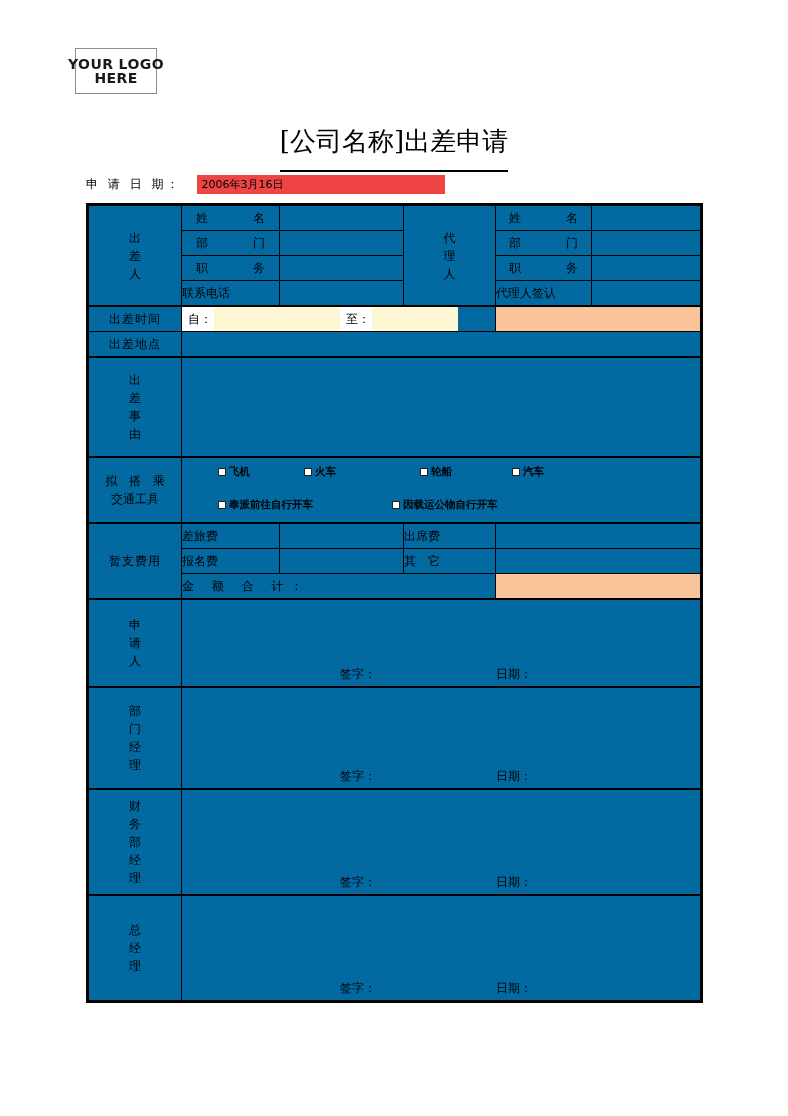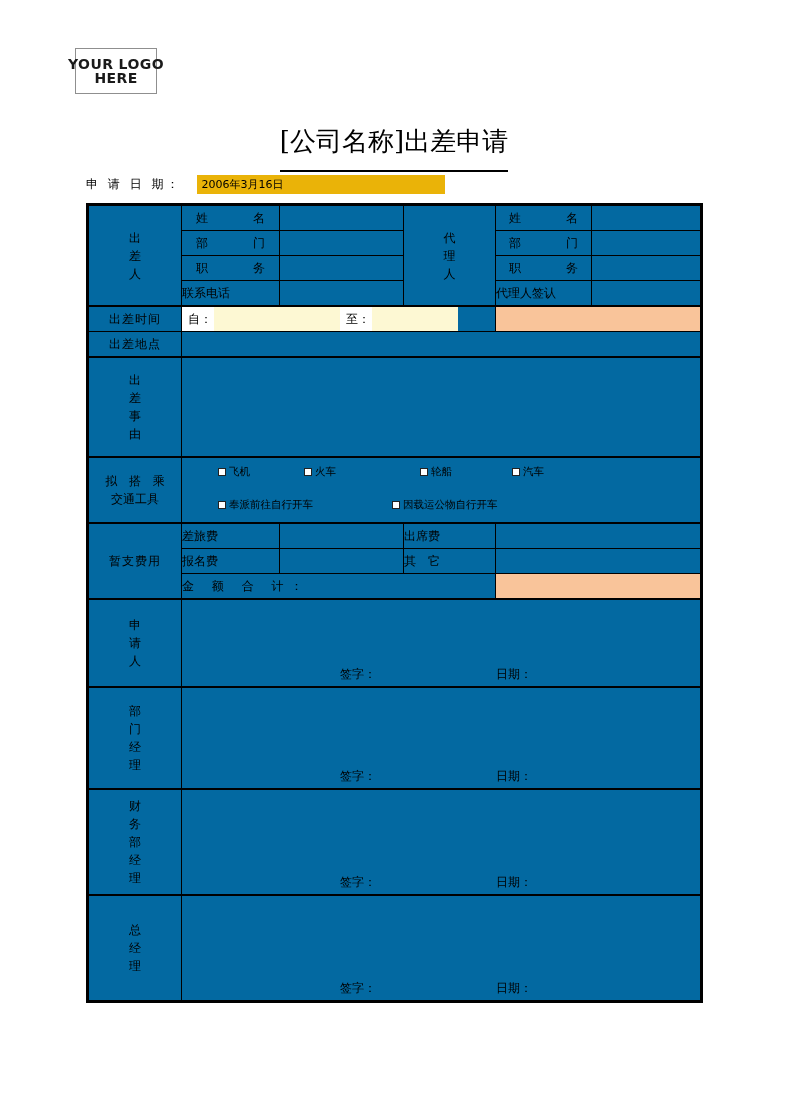--- a/index.html
+++ b/index.html
@@ -68,21 +68,21 @@
   }
   #apply-date-row .lbl {
     font-size: 12px;
     letter-spacing: 3px;
     white-space: nowrap;
     padding-right: 16px;
   }
   #apply-date-row .val {
     width: 248px;
     height: 19px;
-    background: #eab308;
+    background: #ef4444;
     font-size: 11px;
     display: flex;
     align-items: center;
     padding-left: 4px;
     box-sizing: border-box;
   }
 
   
   #form-table {
     position: absolute;
@@ -177,20 +177,21 @@
     height: 100%;
     background: #fdf8d3;
   }
 
   
   .cb-area {
     height: 100%;
     padding: 7px 0 6px 0;
     box-sizing: border-box;
     font-size: 10.5px;
+    font-weight: bold;
   }
   .cb-line { display: flex; align-items: center; }
   .cb-line.row1 { padding-left: 36px; }
   .cb-line.row2 { padding-left: 36px; padding-top: 19px; }
   .cb-item { display: flex; align-items: center; white-space: nowrap; }
   .cb {
     display: inline-block;
     width: 8px; height: 8px;
     border: 1px solid #222;
     background: #ffffff;

